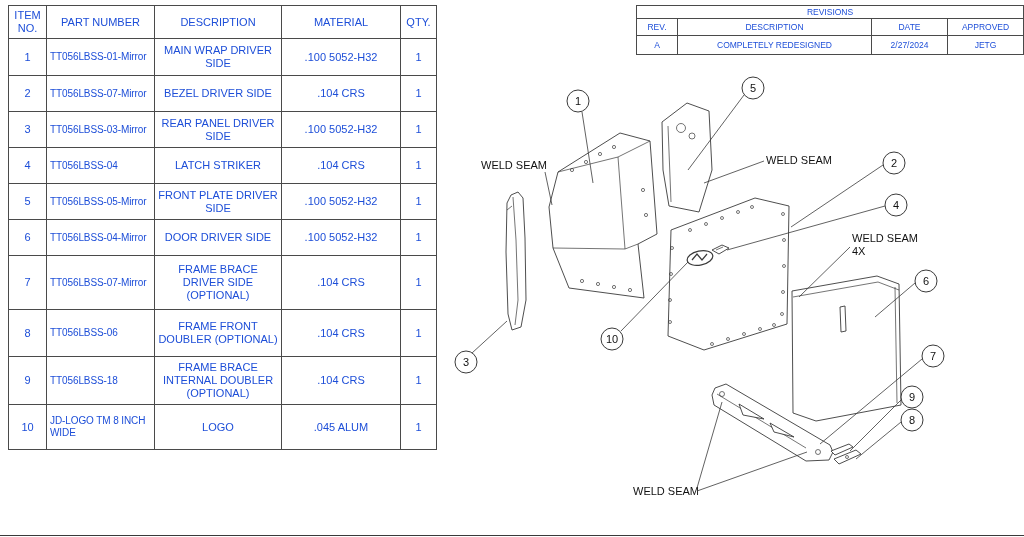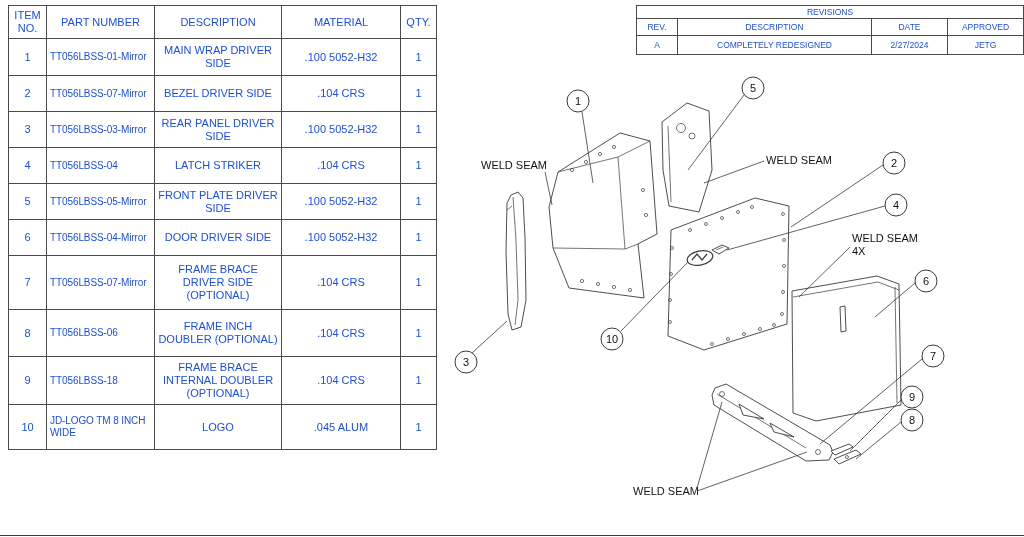--- a/index.html
+++ b/index.html
@@ -104,21 +104,21 @@
     <tr>
       <td>7</td>
       <td class="c-pn">TT056LBSS-07-Mirror</td>
       <td>FRAME BRACE DRIVER SIDE (OPTIONAL)</td>
       <td>.104 CRS</td>
       <td>1</td>
     </tr>
     <tr>
       <td>8</td>
       <td class="c-pn">TT056LBSS-06</td>
-      <td>FRAME INCH DOUBLER (OPTIONAL)</td>
+      <td>FRAME FRONT DOUBLER (OPTIONAL)</td>
       <td>.104 CRS</td>
       <td>1</td>
     </tr>
     <tr>
       <td>9</td>
       <td class="c-pn">TT056LBSS-18</td>
       <td>FRAME BRACE INTERNAL DOUBLER (OPTIONAL)</td>
       <td>.104 CRS</td>
       <td>1</td>
     </tr>

